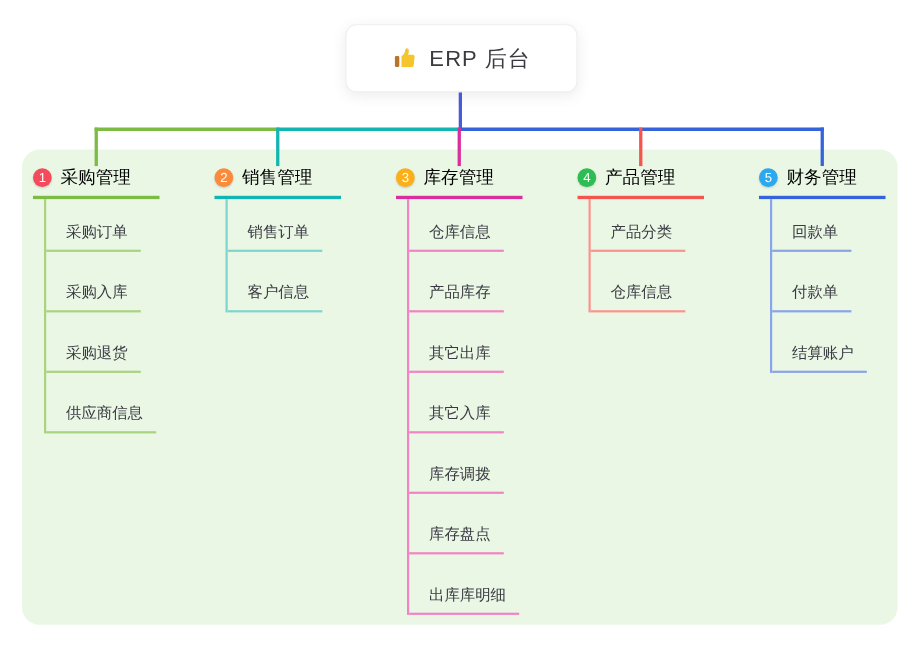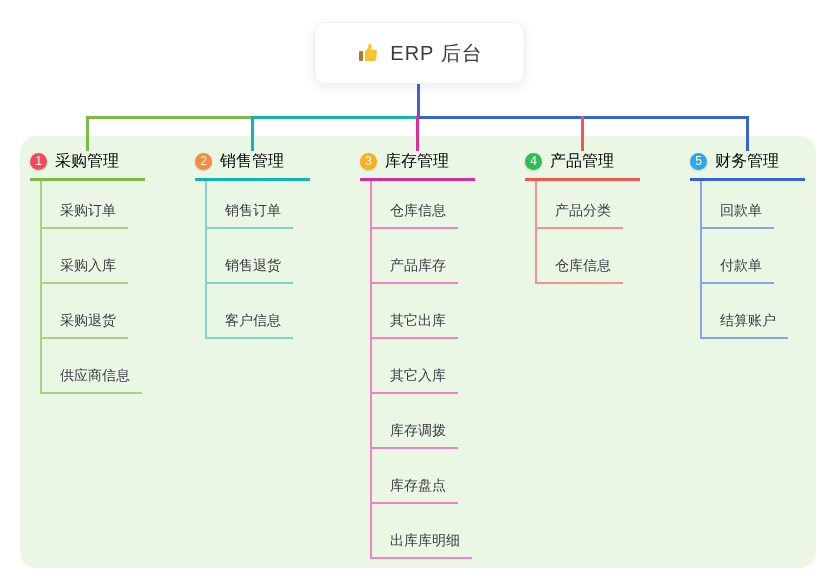--- a/index.html
+++ b/index.html
@@ -105,23 +105,20 @@
     <div class="branch-header">
       <span class="badge" style="background: rgb(251, 138, 59);">2</span>
       <span class="branch-title">销售管理</span>
     </div>
     <div class="branch-items">
   <div class="item">
     <span class="item-label">销售订单</span>
   </div>
 
 
-  <div class="item">
-    <span class="item-label">销售退货</span>
-  </div>
 
   <div class="item">
     <span class="item-label">客户信息</span>
   </div>
 </div>
   </div>
 
   <div class="branch" style="left: 360px; --line: #da2e9e; --child: #f283c4;">
     <div class="branch-header">
       <span class="badge" style="background: rgb(252, 175, 23);">3</span>

